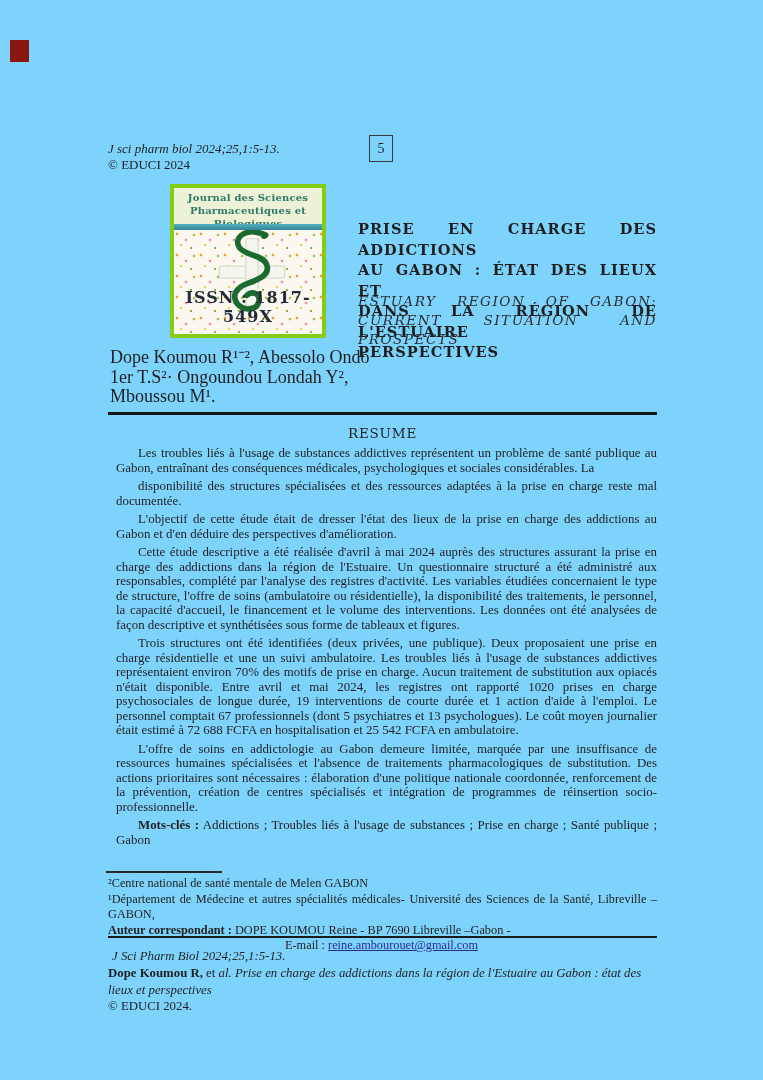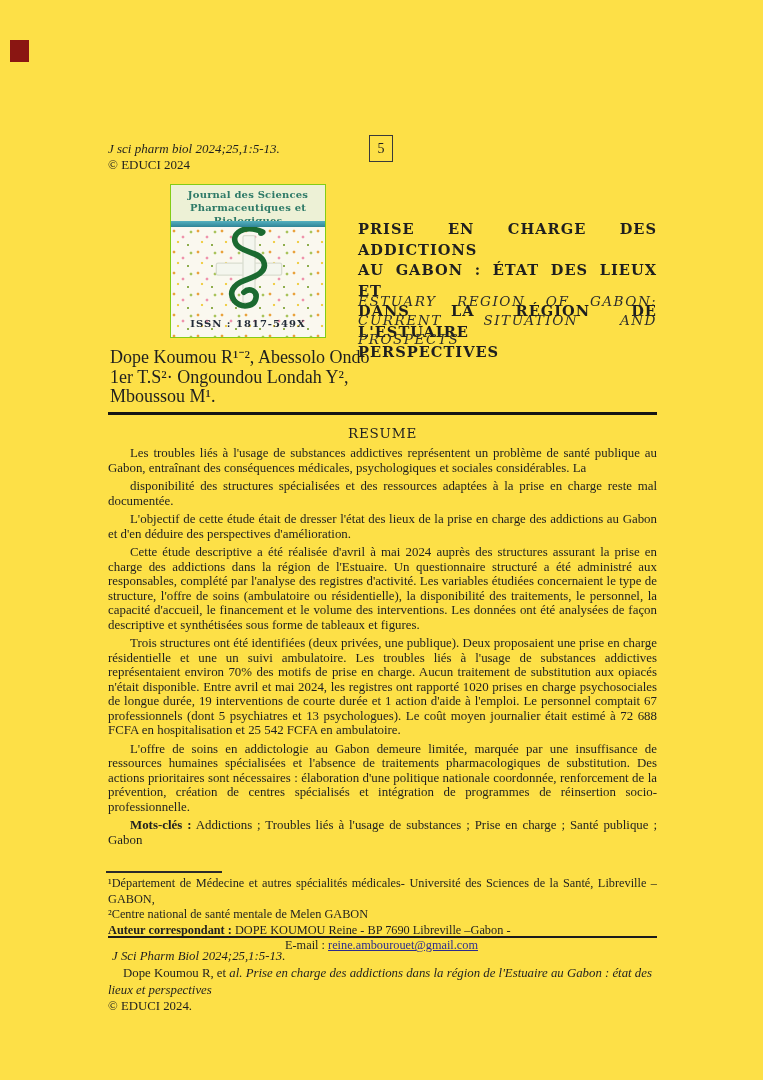--- a/index.html
+++ b/index.html
@@ -1,78 +1,78 @@
 <!DOCTYPE html>
 <html><head>
 <meta charset="utf-8">
 <style>
   html,body{margin:0;padding:0;background:#ffffff;}
-  .canvas{position:relative;width:763px;height:1080px;background:#fde047;overflow:hidden;
+  .canvas{position:relative;width:763px;height:1080px;background:#7dd3fc;overflow:hidden;
           font-family:"Liberation Serif", serif;color:#1f1f1f;}
   .abs{position:absolute;}
 
   .corner-mark{left:10px;top:40px;width:19px;height:22px;background:#8a1612;}
 
   .header-cite{left:108px;top:141px;font-size:13px;line-height:16px;}
   .header-cite .it{font-style:italic;}
 
   .page-box{left:369px;top:135px;width:22px;height:25px;border:1.5px solid #3a3a3a;
             display:flex;align-items:center;justify-content:center;font-size:14px;}
 
   
-  .logo{left:170px;top:184px;width:156px;height:154px;border:1px solid #84cc16;box-sizing:border-box;}
+  .logo{left:170px;top:184px;width:156px;height:154px;border:4px solid #84cc16;box-sizing:border-box;}
   .logo-head{position:absolute;left:0;top:0;right:0;height:36px;background:#edf1d6;
              text-align:center;padding-top:3px;}
   .logo-head .l1,.logo-head .l2{font-family:"DejaVu Serif", serif;font-weight:bold;
              font-size:10px;line-height:13px;color:#2e7a68;letter-spacing:.2px;}
   .logo-band{position:absolute;left:0;top:36px;right:0;height:6px;
              background:linear-gradient(#55b0c0,#2f8496);}
   .logo-body{position:absolute;left:0;top:42px;right:0;bottom:0;background-color:#faf8ef;
     background-image:
       radial-gradient(circle at 3px 4px, #e9a23c 1.2px, transparent 1.7px),
       radial-gradient(circle at 12px 10px, #ef93ac 1.2px, transparent 1.7px),
       radial-gradient(circle at 20px 5px, #a9c35a 1.2px, transparent 1.7px),
       radial-gradient(circle at 7px 15px, #f0cf4a 1.1px, transparent 1.6px),
       radial-gradient(circle at 17px 18px, #8fae4e 1px, transparent 1.5px);
     background-size:24px 21px;}
   .logo-art{position:absolute;left:0;top:0;width:156px;height:86px;}
   .issn{position:absolute;left:0;right:0;bottom:8px;text-align:center;
-        font-family:"DejaVu Serif", serif;font-weight:bold;font-size:10px;
+        font-family:"DejaVu Serif", serif;font-weight:bold;font-size:16px;
         color:#222b38;letter-spacing:1px;}
 
   
   .title-fr{left:358px;top:205px;width:299px;font-family:"DejaVu Serif", serif;
             font-weight:bold;font-size:14.6px;line-height:20.5px;letter-spacing:1px;margin-top:14px;}
   .title-en{left:358px;top:292px;width:299px;font-family:"DejaVu Serif", serif;
             font-style:italic;font-size:13.6px;line-height:19px;letter-spacing:1.5px;color:#2c2c2c;}
   .jline{text-align:justify;text-align-last:justify;}
   .lleft{text-align:left;text-align-last:left;}
 
   .authors{left:110px;top:348px;width:310px;font-size:18px;line-height:19.5px;}
 
   .rule-main{left:108px;top:412px;width:549px;height:3px;background:#151515;}
   .resume{left:108px;top:425px;width:549px;text-align:center;font-family:"DejaVu Serif", serif;
           font-weight:normal;font-size:13.5px;letter-spacing:.8px;}
 
   .abstract{left:108px;top:446px;width:549px;font-size:12.9px;line-height:14.5px;text-align:justify;}
-  .abstract p{margin:0 0 4px 0;text-indent:22px;}
+  .abstract p{margin:0 0 4px 8px;text-indent:22px;}
   .kw-label{font-weight:bold;}
 
   .rule-short{left:106px;top:871px;width:116px;height:2px;background:#2a2a2a;}
   .footnotes{left:108px;top:876px;width:549px;font-size:12.3px;line-height:15.6px;text-align:justify;}
   .footnotes p{margin:0;}
   .fn-bold{font-weight:bold;}
 
   .rule-bottom{left:108px;top:936px;width:549px;height:2px;background:#1a1a1a;}
   .email-line{left:285px;top:938px;font-size:12.3px;}
   .email-line a{color:#2c2c8f;text-decoration:underline;}
 
   .bottom-cite{left:108px;top:948px;width:549px;font-size:12.8px;line-height:16.8px;}
   .bottom-cite .ref{font-style:italic;padding-left:4px;}
-  .bc-bold{font-weight:normal;margin-left:15px;}
+  .bc-bold{font-weight:bold;}
   .bc-it{font-style:italic;}
 </style>
 </head>
 <body>
 
 <div class="canvas">
 
   <div class="abs corner-mark"></div>
 
   <div class="abs header-cite">
@@ -133,22 +133,22 @@
     <p>L'objectif de cette étude était de dresser l'état des lieux de la prise en charge des addictions au Gabon et d'en déduire des perspectives d'amélioration.</p>
     <p>Cette étude descriptive a été réalisée d'avril à mai 2024 auprès des structures assurant la prise en charge des addictions dans la région de l'Estuaire. Un questionnaire structuré a été administré aux responsables, complété par l'analyse des registres d'activité. Les variables étudiées concernaient le type de structure, l'offre de soins (ambulatoire ou résidentielle), la disponibilité des traitements, le personnel, la capacité d'accueil, le financement et le volume des interventions. Les données ont été analysées de façon descriptive et synthétisées sous forme de tableaux et figures.</p>
     <p>Trois structures ont été identifiées (deux privées, une publique). Deux proposaient une prise en charge résidentielle et une un suivi ambulatoire. Les troubles liés à l'usage de substances addictives représentaient environ 70% des motifs de prise en charge. Aucun traitement de substitution aux opiacés n'était disponible. Entre avril et mai 2024, les registres ont rapporté 1020 prises en charge psychosociales de longue durée, 19 interventions de courte durée et 1 action d'aide à l'emploi. Le personnel comptait 67 professionnels (dont 5 psychiatres et 13 psychologues). Le coût moyen journalier était estimé à 72 688 FCFA en hospitalisation et 25 542 FCFA en ambulatoire.</p>
     <p>L'offre de soins en addictologie au Gabon demeure limitée, marquée par une insuffisance de ressources humaines spécialisées et l'absence de traitements pharmacologiques de substitution. Des actions prioritaires sont nécessaires : élaboration d'une politique nationale coordonnée, renforcement de la prévention, création de centres spécialisés et intégration de programmes de réinsertion socio-professionnelle.</p>
     <p><span class="kw-label">Mots-clés :</span><span> Addictions ; Troubles liés à l'usage de substances ; Prise en charge ; Santé publique ; Gabon</span></p>
   </div>
 
   <div class="abs rule-short"></div>
 
   <div class="abs footnotes">
+    <p>²Centre national de santé mentale de Melen GABON</p>
     <p>¹Département de Médecine et autres spécialités médicales- Université des Sciences de la Santé, Libreville – GABON,</p>
-    <p>²Centre national de santé mentale de Melen GABON</p>
     <p><span class="fn-bold">Auteur correspondant :</span><span> DOPE KOUMOU Reine - BP 7690 Libreville –Gabon -</span></p>
   </div>
 
   <div class="abs rule-bottom"></div>
 
   <div class="abs email-line">
     <span>E-mail : </span><a href="#">reine.ambourouet@gmail.com</a>
   </div>
 
   <div class="abs bottom-cite">

